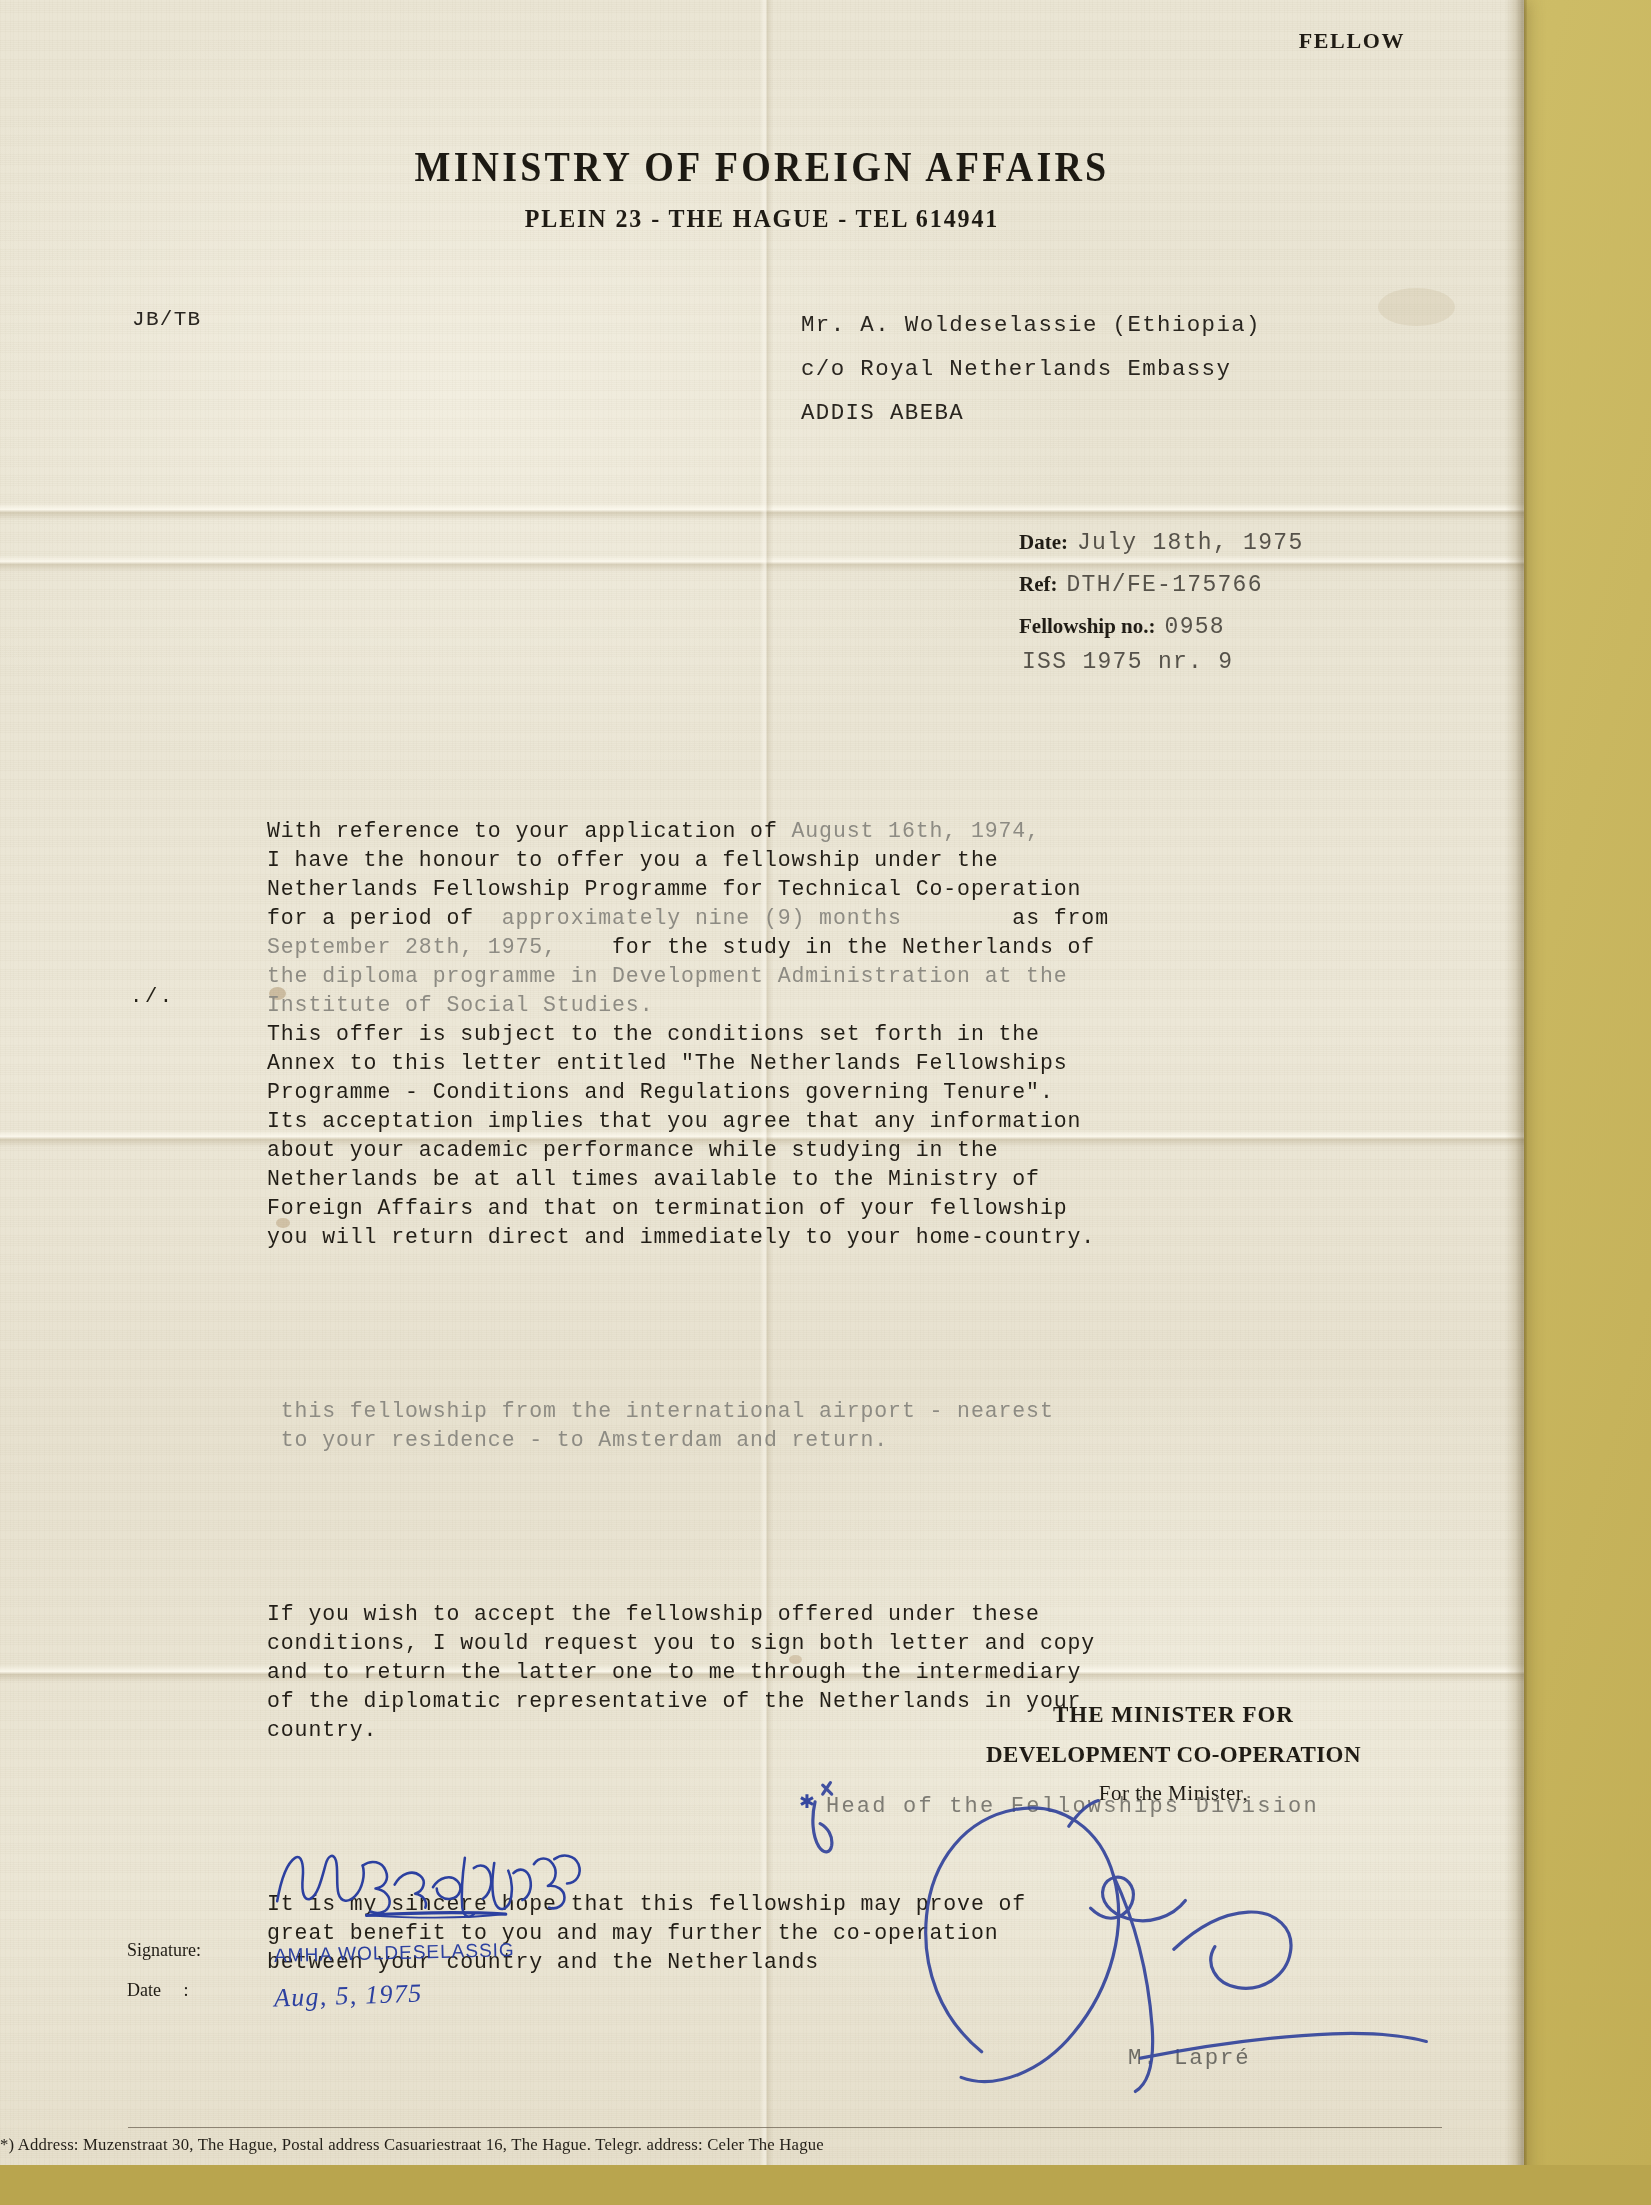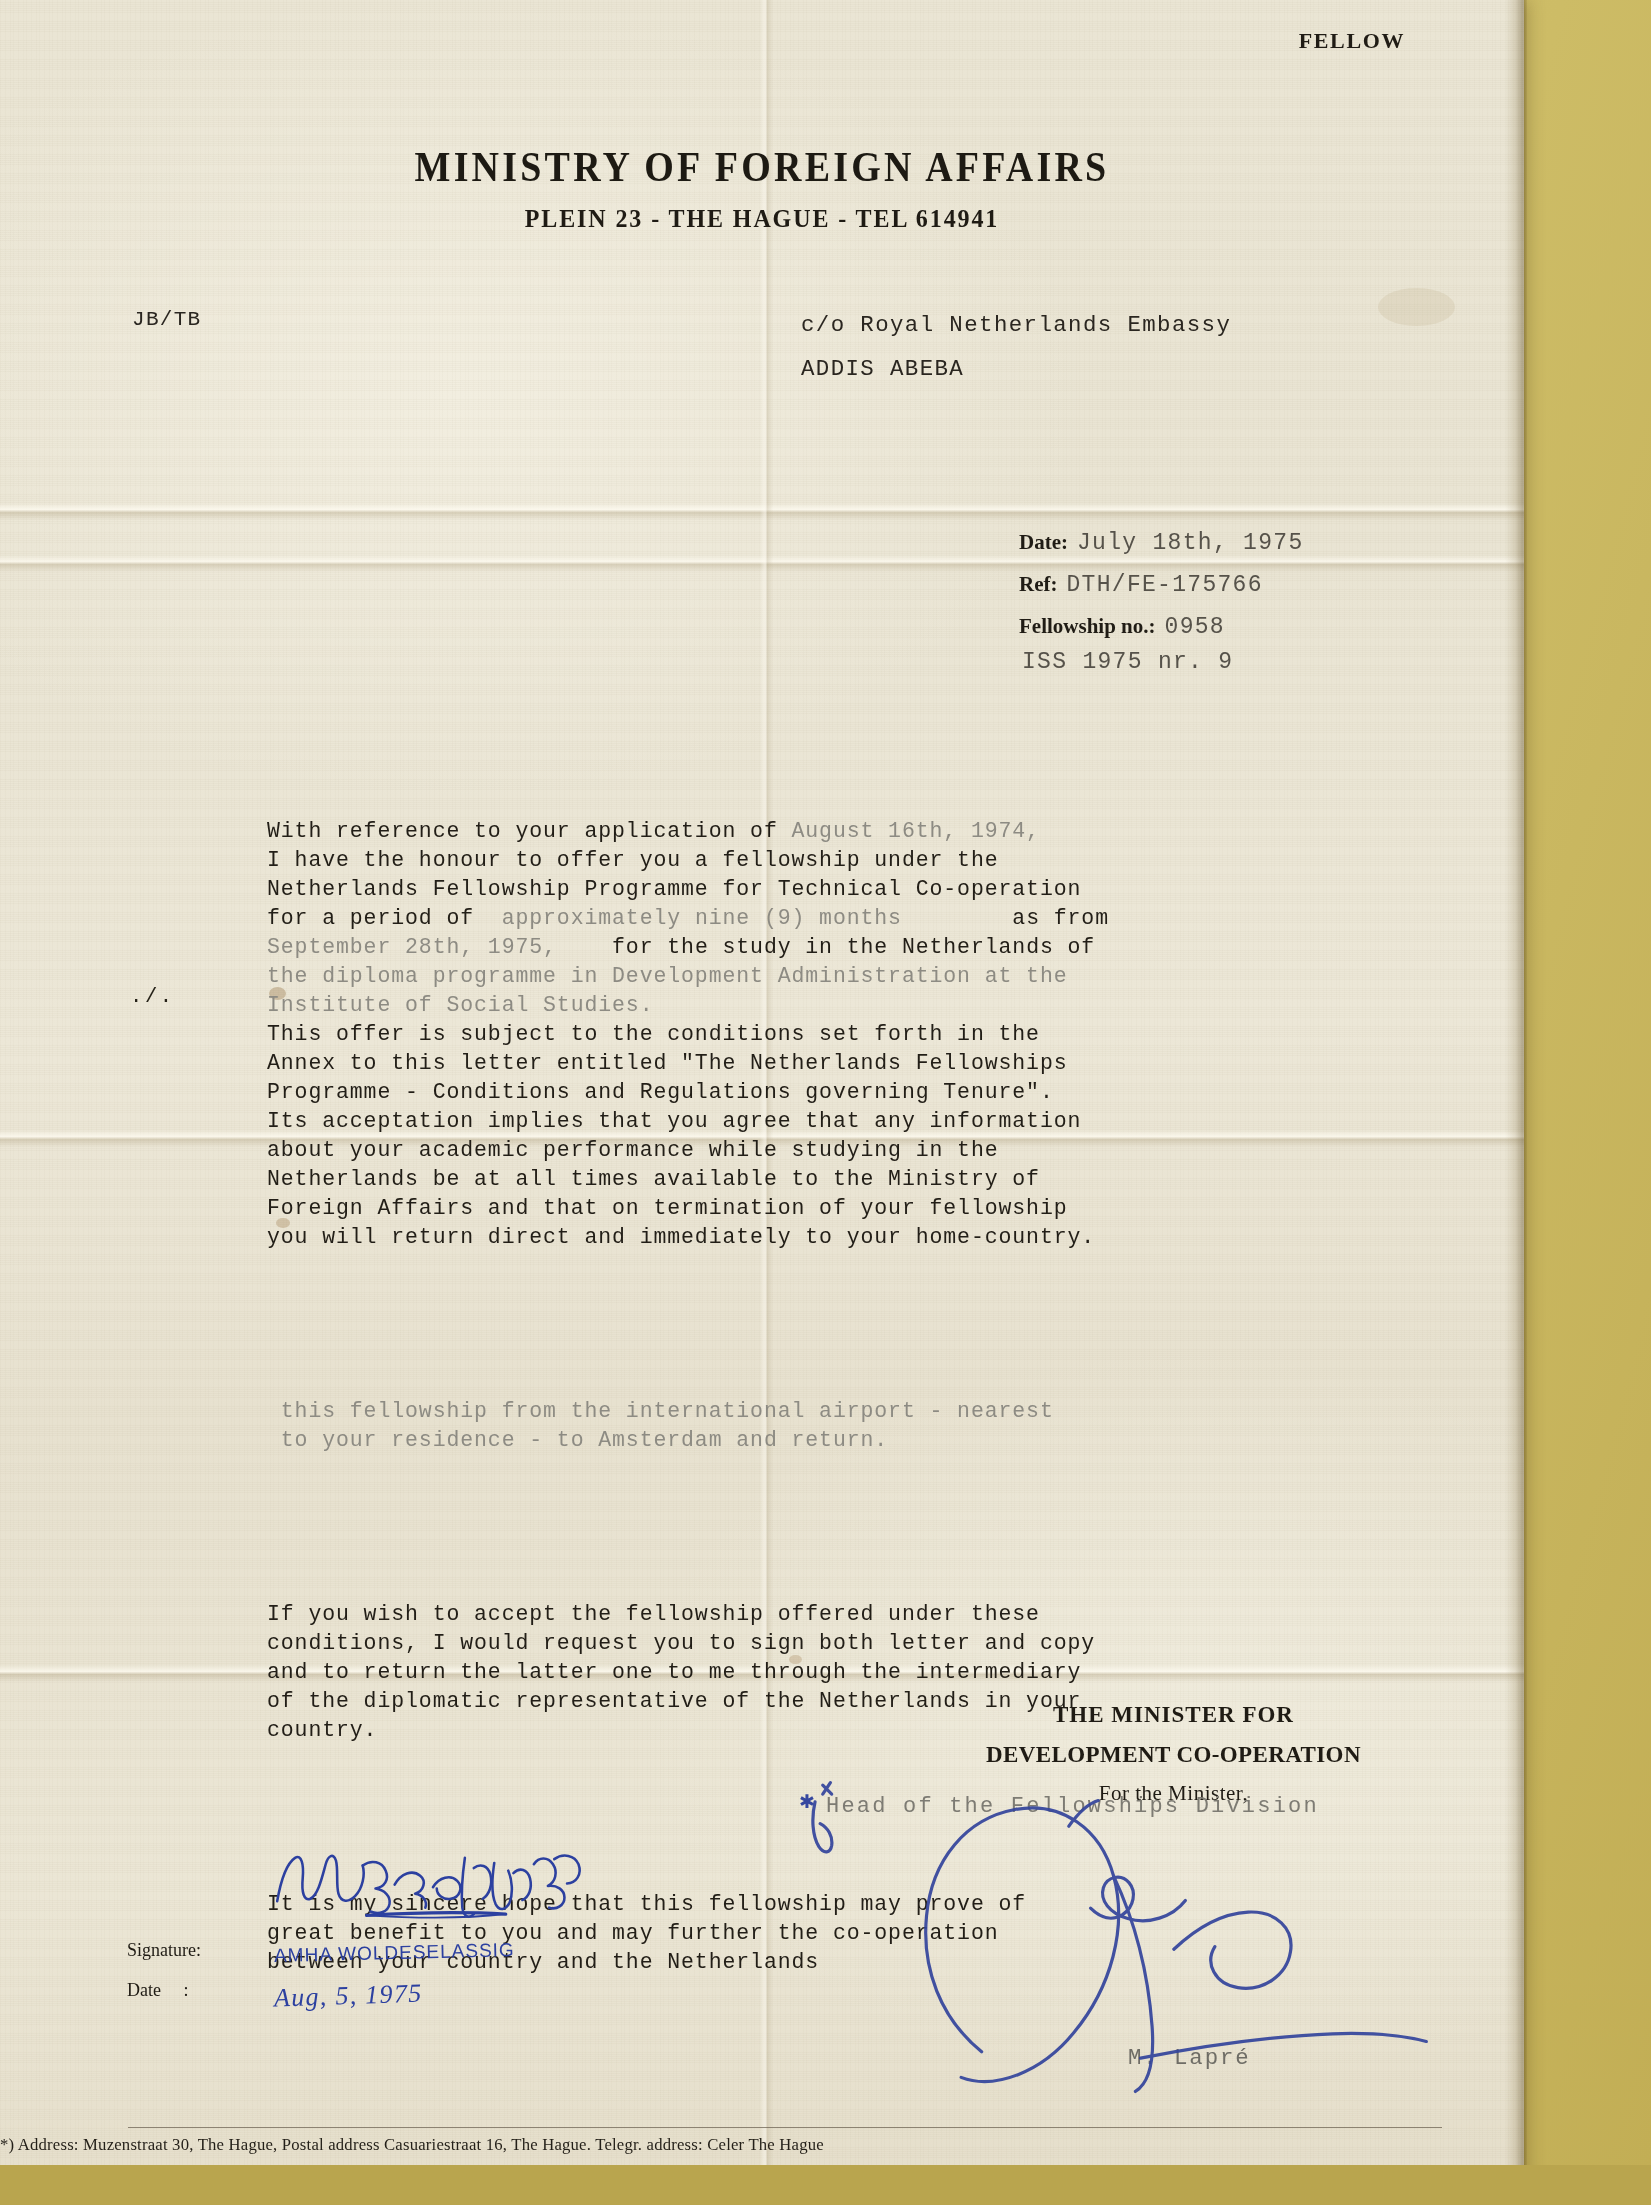--- a/index.html
+++ b/index.html
@@ -237,20 +237,21 @@
     <div class="smudge" style="left:1378px; top:288px; width:77px; height:38px; background:rgba(150,120,60,0.10);"></div>
 
     <div id="fellow-mark">FELLOW</div>
 
     <div id="ministry-title" class="serif">MINISTRY OF FOREIGN AFFAIRS</div>
     <div id="ministry-address" class="serif">PLEIN 23 - THE HAGUE - TEL  614941</div>
 
     <div id="ref-initials" class="typed">JB/TB</div>
 
     <div id="addressee" class="typed">
+      <div>Mr. A. Woldeselassie (Ethiopia)</div>
       <div>c/o Royal Netherlands Embassy</div>
       <div>ADDIS ABEBA</div>
     </div>
 
 
     <div id="meta-block">
       <div class="meta-row">
         <span class="meta-label">Date:</span>
         <span class="meta-val">July 18th, 1975</span>
       </div>

